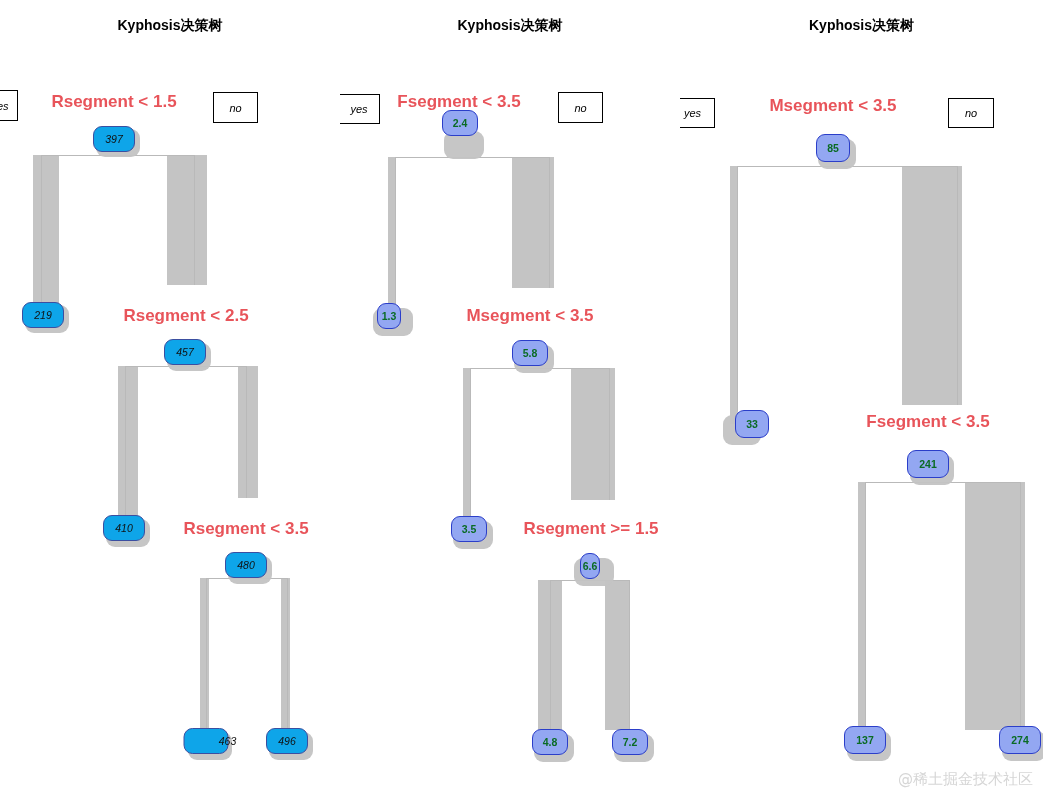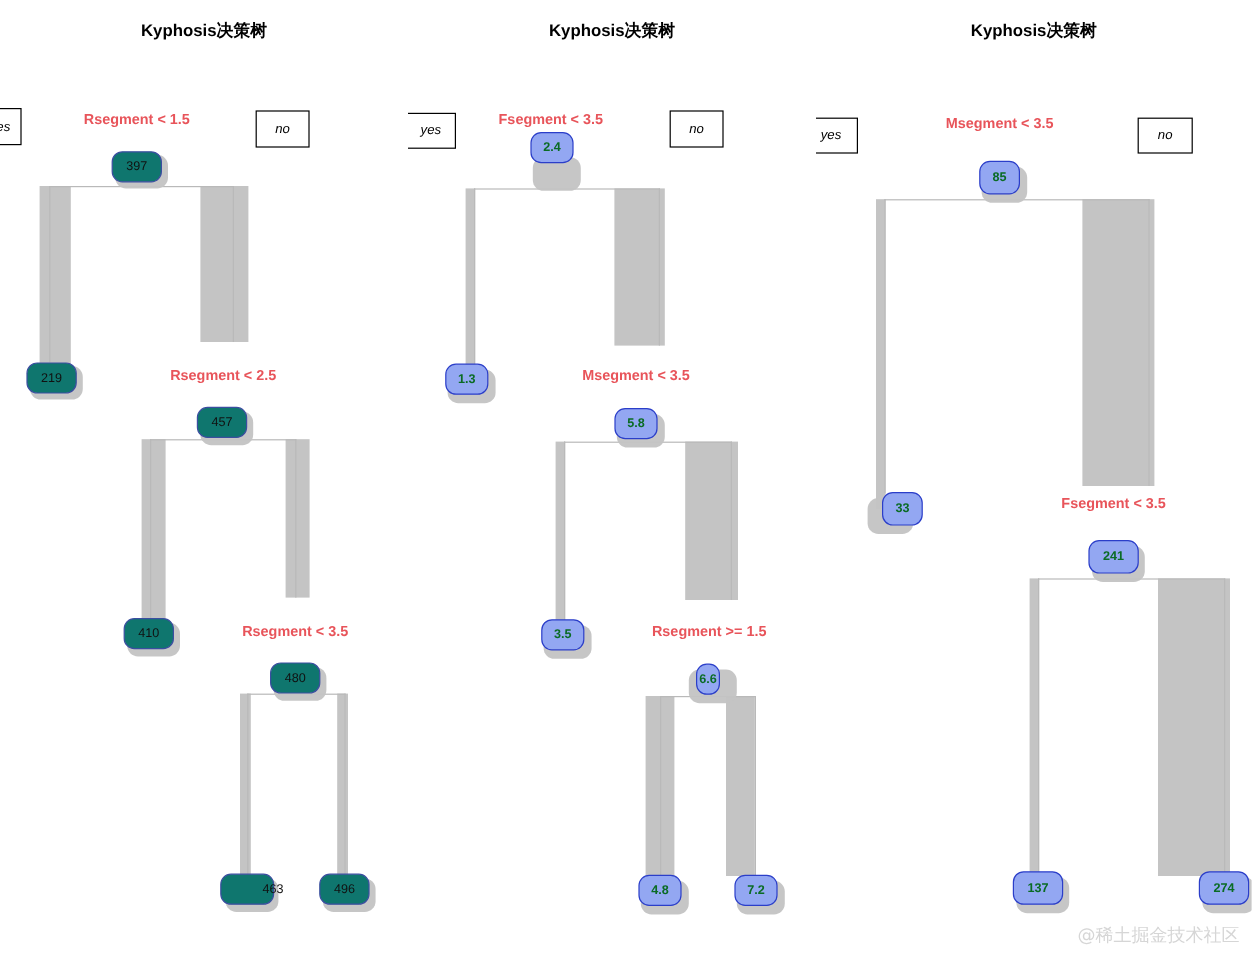--- a/index.html
+++ b/index.html
@@ -23,21 +23,21 @@
     position:absolute;
     border:1.5px solid #000;
     background:#fff;
     font-size:11px;font-style:italic;color:#000;
     display:flex;align-items:center;justify-content:center;
     box-sizing:border-box;
   }
   
   .split-label{
     position:absolute;
-    font-size:12px;font-weight:bold;
+    font-size:17px;font-weight:bold;
     color:#e8545a;
     white-space:nowrap;
     transform:translateX(-50%);
   }
   
   .edge{
     position:absolute;
     background:#b9b9b9;
   }
   
@@ -50,23 +50,24 @@
     position:absolute;
     box-sizing:border-box;
     display:flex;align-items:center;justify-content:center;
     border-radius:9px;
     font-size:10.5px;
     white-space:nowrap;
     transform:translate(-50%,-50%);
     z-index:5;
   }
   .node.white{
-    background:#0f766e;
+    background:#0ea5e9;
     border:1.2px solid #3b4ea0;
     color:#111;
+    font-style:italic;
   }
   .node.blue{
     background:#93a7f2;
     border:1.2px solid #2b3ec9;
     color:#0a6b24;
     font-weight:bold;
   }
   .node-shadow{
     position:absolute;
     background:#c4c4c4;
@@ -164,21 +165,21 @@
 
   <div class="node-shadow" style="left:124px;top:145px;width:40px;height:28px;"></div>
   <div class="node-shadow" style="left:53px;top:322px;width:40px;height:28px;"></div>
   <div class="node-shadow" style="left:194px;top:359px;width:40px;height:28px;"></div>
   <div class="node-shadow" style="left:133px;top:535px;width:40px;height:28px;"></div>
   <div class="node-shadow" style="left:254px;top:572px;width:40px;height:28px;"></div>
   <div class="node-shadow" style="left:214px;top:748px;width:40px;height:28px;"></div>
   <div class="node-shadow" style="left:294px;top:748px;width:40px;height:28px;"></div>
 
   <div class="node blue" style="left:120px;top:123px;width:36px;height:26px;">2.4</div>
-  <div class="node blue" style="left:49px;top:316px;width:36px;height:26px;text-align:center;">1.3</div>
+  <div class="node blue" style="left:49px;top:316px;width:24px;height:26px;text-align:center;">1.3</div>
   <div class="node blue" style="left:190px;top:353px;width:36px;height:26px;">5.8</div>
   <div class="node blue" style="left:129px;top:529px;width:36px;height:26px;">3.5</div>
   <div class="node blue" style="left:250px;top:566px;width:20px;height:26px;">6.6</div>
   <div class="node blue" style="left:210px;top:742px;width:36px;height:26px;">4.8</div>
   <div class="node blue" style="left:290px;top:742px;width:36px;height:26px;">7.2</div>
 </div>
 
 <div class="panel" style="left:680px;width:363px;">
   <div class="panel-title">Kyphosis决策树</div>
 

